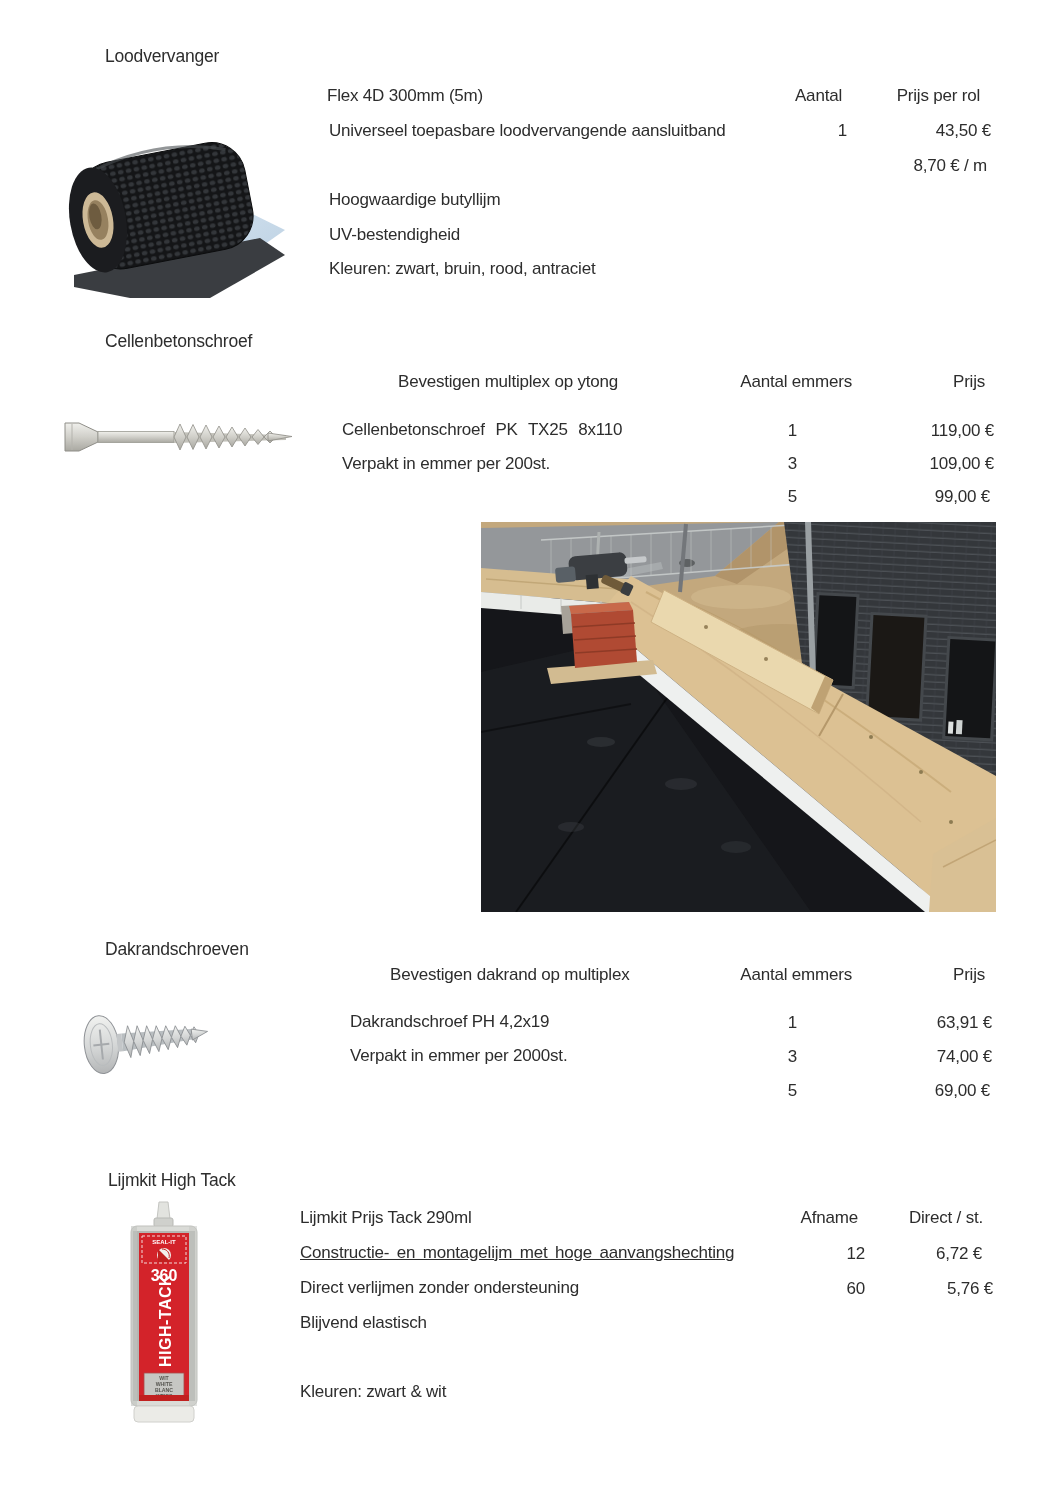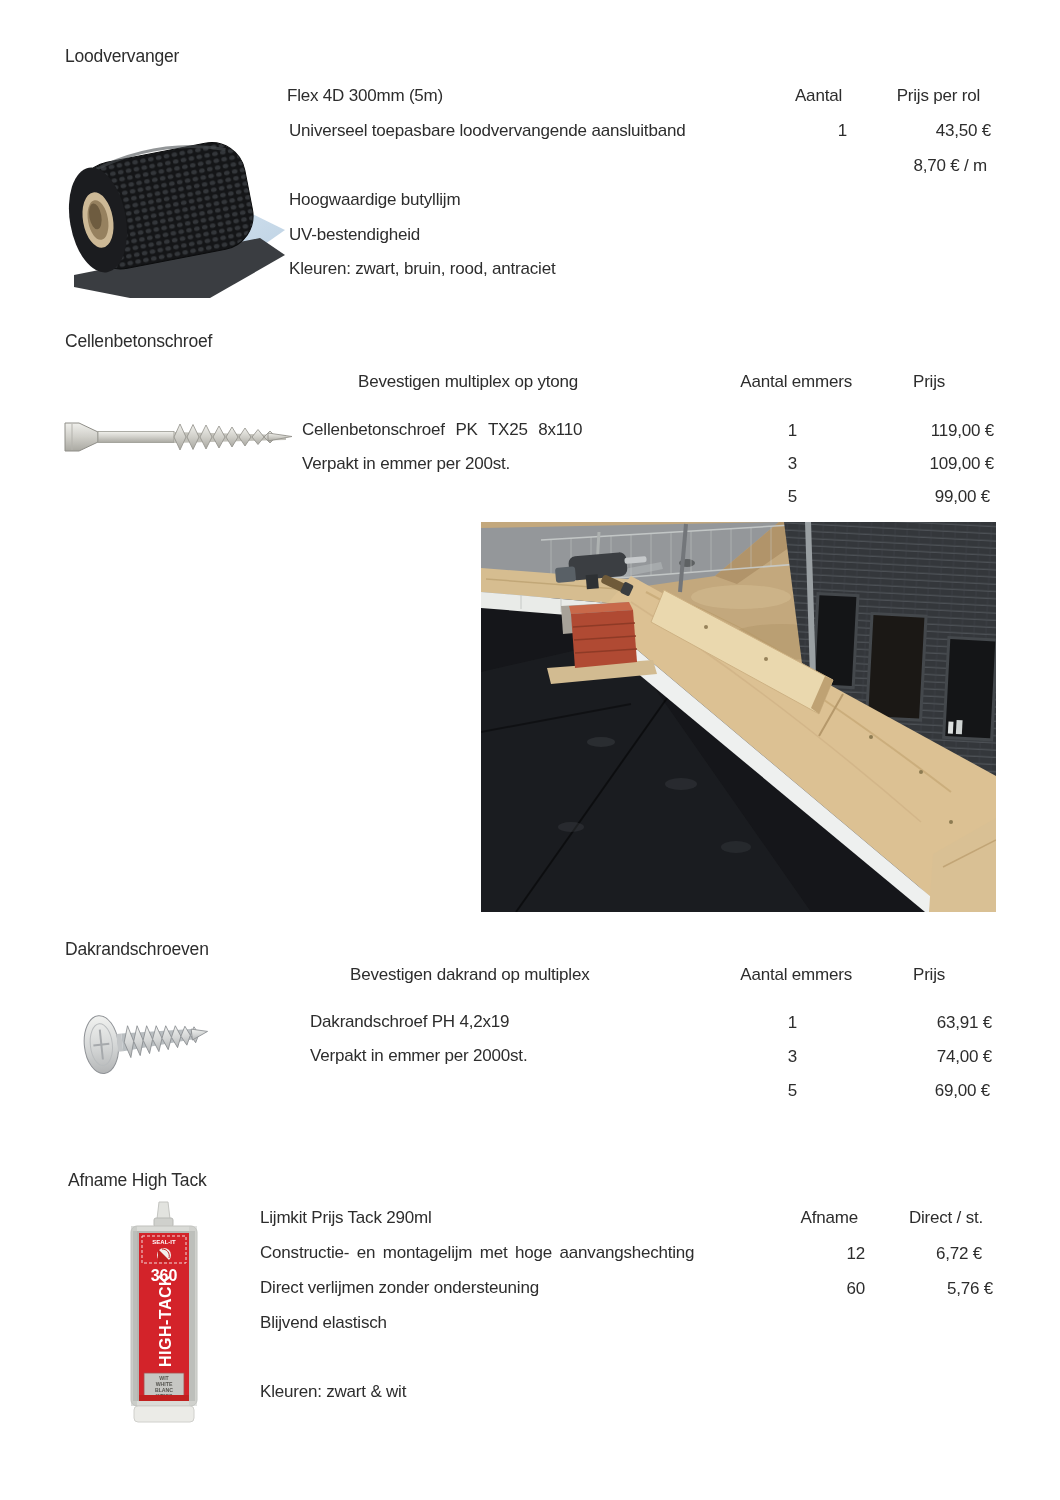--- a/index.html
+++ b/index.html
@@ -1,21 +1,21 @@
 <!DOCTYPE html>
 <html><head>
 <meta charset="utf-8">
 <style>
   html,body{margin:0;padding:0;background:#ffffff;}
   .page{position:relative;width:1060px;height:1500px;background:#ffffff;overflow:hidden;
         font-family:"Liberation Sans",sans-serif;color:#2d2d2d;}
-  .t{position:absolute;font-size:17px;line-height:20px;white-space:nowrap;letter-spacing:-0.2px;}
+  .t{position:absolute;font-size:17px;line-height:20px;white-space:nowrap;letter-spacing:-0.2px;margin-left:40px;}
   .h{font-size:17.5px;}
   .ws6{word-spacing:6px;}
-  .ws3{word-spacing:3px;}
+  .ws3{word-spacing:3px;text-decoration:underline;}
   svg{position:absolute;display:block;}
 </style>
 </head>
 <body>
 
 <div class="page">
 
   <div class="t h" style="left:65px;top:46px">Loodvervanger</div>
   <div class="t" style="left:287px;top:86px">Flex 4D 300mm (5m)</div>
   <div class="t" style="right:218px;top:86px">Aantal</div>
@@ -254,21 +254,21 @@
         <polygon points="72.5,37 77.5,24 82,37 77.5,50"></polygon>
         <polygon points="82,37 87,25 91.5,37 87,49"></polygon>
         <polygon points="91.5,37 96.5,26 101,37 96.5,48"></polygon>
         <polygon points="101,37 106,27.5 110.5,37 106,46.5"></polygon>
         <polygon points="110.5,37 115,29 119,37 115,45"></polygon>
         <polygon points="112,31 128,35 112,42"></polygon>
       </g>
     </g>
   </svg>
 
-  <div class="t h" style="left:68px;top:1170px">Afname High Tack</div>
+  <div class="t h" style="left:68px;top:1170px">Lijmkit High Tack</div>
   <div class="t" style="left:260px;top:1208px">Lijmkit Prijs Tack 290ml</div>
   <div class="t" style="right:202px;top:1208px">Afname</div>
   <div class="t" style="right:77px;top:1208px">Direct / st.</div>
 
   <div class="t ws3" style="left:260px;top:1243px">Constructie- en montagelijm met hoge aanvangshechting</div>
   <div class="t" style="right:195px;top:1244px">12</div>
   <div class="t" style="right:78px;top:1244px">6,72 €</div>
 
   <div class="t" style="left:260px;top:1278px">Direct verlijmen zonder ondersteuning</div>
   <div class="t" style="right:195px;top:1279px">60</div>

